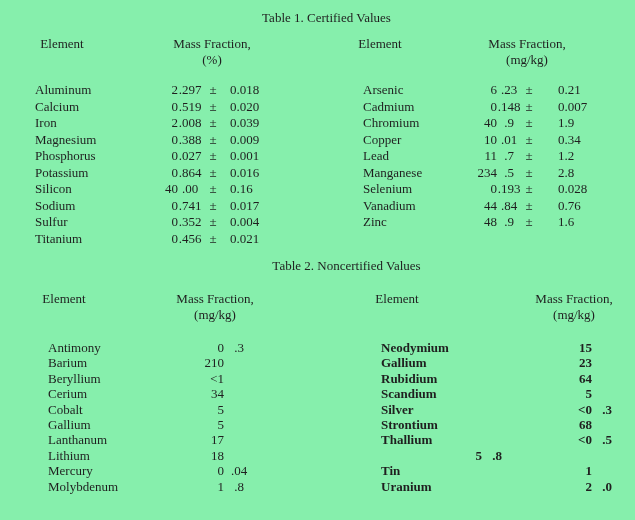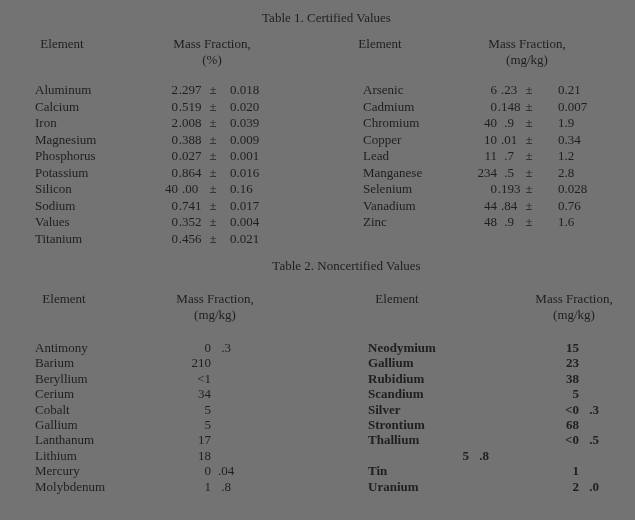--- a/index.html
+++ b/index.html
@@ -1,17 +1,17 @@
 <!DOCTYPE html>
 <html><head>
 <meta charset="utf-8">
 <style>
   html,body{margin:0;padding:0;background:#ffffff;}
   .page{
-    position:relative;width:635px;height:520px;background:#737373;
+    position:relative;width:635px;height:520px;background:#86efac;
     font-family:"Liberation Serif", serif;font-size:13px;color:#1f1f1f;
     overflow:hidden;
   }
   .title{position:absolute;width:635px;text-align:center;white-space:nowrap;line-height:16px;}
   #title1{left:9px;top:10px;}
   #title2{left:29px;top:258px;}
 
   .hdr{position:absolute;width:130px;text-align:center;line-height:15.5px;white-space:nowrap;}
   .hdr.t2h{line-height:16px;}
   #t1-el-l{left:-3px;top:36px;}
@@ -24,21 +24,21 @@
   #t2-mf-r{left:509px;top:291px;}
 
   .rows{position:absolute;white-space:nowrap;}
   #t1-rows-l{left:35px;top:82px;--elw:105px;--ipw:38px;--fpw:24px;--pmw:22px;--uncm:6px;}
   #t1-rows-r{left:363px;top:82px;--elw:98px;--ipw:36px;--fpw:24px;--pmw:16px;--uncm:21px;}
   #t2-rows-l{left:35px;top:340px;--elw:113px;--ipw:63px;--fpw:30px;}
   #t2-rows-r{left:368px;top:340px;font-weight:bold;--elw:110px;--ipw:101px;--fpw:30px;}
 
   .row{display:flex;}
   .rows-t1 .row{height:16.55px;line-height:16.55px;}
-  .rows-t2 .row{height:15.4px;line-height:15.4px;}
+  .rows-t2 .row{height:15.4px;line-height:15.4px;margin-left:13px;}
   .el{display:inline-block;width:var(--elw);text-align:left;}
   .num{display:flex;}
   .ip{display:inline-block;width:var(--ipw);text-align:right;}
   .fp{display:inline-block;width:var(--fpw);text-align:center;}
   .pm{display:inline-block;width:var(--pmw);text-align:center;}
   .unc{display:inline-block;margin-left:var(--uncm);text-align:right;}
 </style>
 </head>
 <body>
 
@@ -133,21 +133,21 @@
         <span class="el">Sodium</span>
         <span class="num">
           <span class="ip">0</span>
           <span class="fp">.741</span>
         </span>
         <span class="pm">±</span>
         <span class="unc">0.017</span>
       </div>
 
       <div class="row">
-        <span class="el">Values</span>
+        <span class="el">Sulfur</span>
         <span class="num">
           <span class="ip">0</span>
           <span class="fp">.352</span>
         </span>
         <span class="pm">±</span>
         <span class="unc">0.004</span>
       </div>
 
       <div class="row">
         <span class="el">Titanium</span>
@@ -363,21 +363,21 @@
         <span class="el">Gallium</span>
         <span class="num">
           <span class="ip">23</span>
           <span class="fp"></span>
         </span>
       </div>
 
       <div class="row">
         <span class="el">Rubidium</span>
         <span class="num">
-          <span class="ip">38</span>
+          <span class="ip">64</span>
           <span class="fp"></span>
         </span>
       </div>
 
       <div class="row">
         <span class="el">Scandium</span>
         <span class="num">
           <span class="ip">5</span>
           <span class="fp"></span>
         </span>

